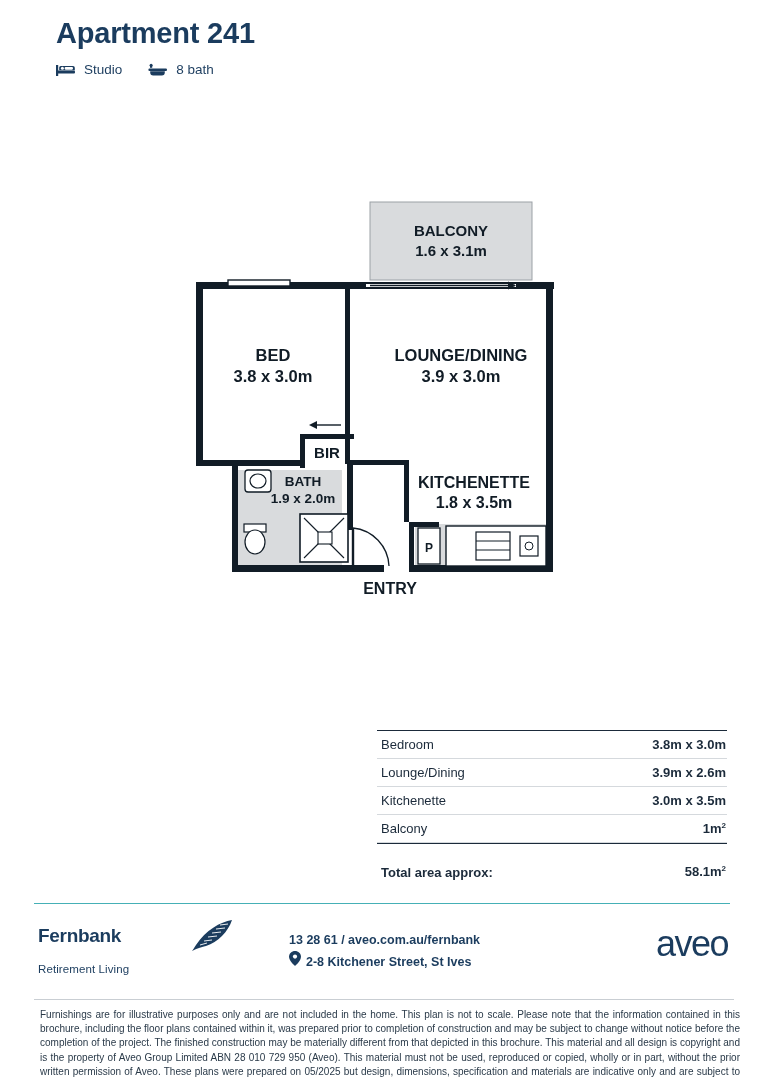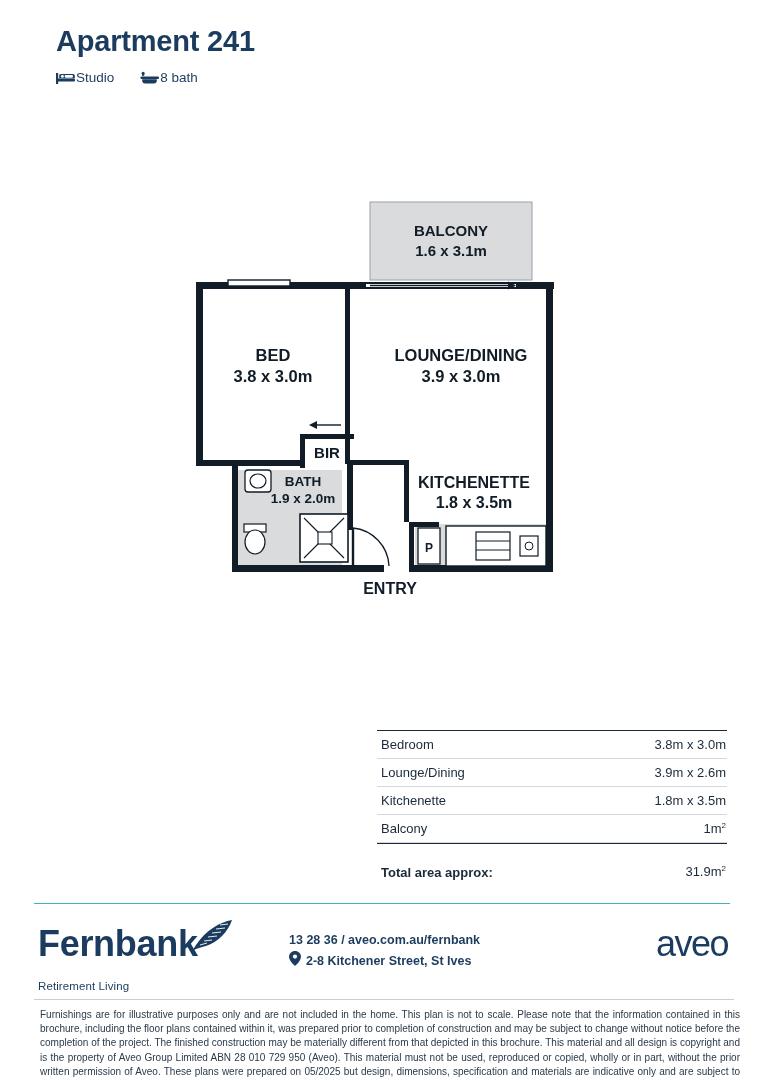--- a/index.html
+++ b/index.html
@@ -8,37 +8,38 @@
     width: 764px;
     height: 1080px;
     background: #ffffff;
     font-family: "Liberation Sans", sans-serif;
     color: #1b2a3a;
     position: relative;
     overflow: hidden;
   }
 
   
-  .header { position: absolute; left: 56px; top: 25px; }
+  .header { position: absolute; left: 56px; top: 17px; }
   .title {
     font-size: 29px;
     font-weight: 700;
     color: #1b3c5e;
     letter-spacing: -0.2px;
     margin: 0;
   }
   .meta-row {
     display: flex;
     align-items: center;
     gap: 26px;
     margin-top: 12px;
   }
   .meta-item {
     display: flex;
     align-items: center;
+    gap: 8px;
     font-size: 13.5px;
     color: #1b3c5e;
     font-weight: 400;
   }
   .meta-item svg { display: block; }
 
   
   .plan { position: absolute; left: 0; top: 170px; width: 764px; height: 470px; }
   .plan svg { display: block; }
 
@@ -59,21 +60,21 @@
     text-align: center;
   }
   .sched-row:first-child { border-top: 1px solid #1b2a3a; }
   .sched-row.total {
     border-bottom: none;
     border-top: 1px solid #1b2a3a;
     font-weight: 700;
     padding-top: 20px;
   }
   .sched-label { color: #1b2a3a; }
-  .sched-value { color: #1b2a3a; font-weight: 400; }
+  .sched-value { color: #1b2a3a; font-weight: 700; }
   .sched-row:not(.total) .sched-label { font-weight: 400; }
   .sup { font-size: 8px; vertical-align: super; }
 
   
   .footer-rule {
     position: absolute;
     left: 34px;
     top: 903px;
     width: 696px;
     height: 1px;
@@ -85,21 +86,21 @@
     top: 916px;
     width: 696px;
     height: 80px;
   }
   .fernbank {
     position: absolute;
     left: 4px;
     top: 10px;
   }
   .fernbank-name {
-    font-size: 36px;
+    font-size: 19px;
     font-weight: 700;
     color: #1b3c5e;
     letter-spacing: -0.3px;
     line-height: 1;
   }
   .fernbank-sub {
     font-size: 11.5px;
     color: #1b3c5e;
     margin-top: 18px;
     letter-spacing: 0.1px;
@@ -108,21 +109,21 @@
 
   .contact {
     position: absolute;
     left: 255px;
     top: 14px;
     font-size: 12.5px;
     color: #1b3c5e;
     font-weight: 700;
     line-height: 1.65;
   }
-  .contact .addr { display: flex; align-items: center; gap: 5px; }
+  .contact .addr { display: flex; align-items: flex-end; gap: 5px; }
 
   .aveo {
     position: absolute;
     right: 2px;
     top: 10px;
     font-size: 36px;
     font-weight: 400;
     color: #1b3c5e;
     letter-spacing: -1.5px;
     line-height: 1;
@@ -297,29 +298,29 @@
   <div class="sched-row">
     <span class="sched-label">Bedroom</span>
     <span class="sched-value">3.8m x 3.0m</span>
   </div>
   <div class="sched-row">
     <span class="sched-label">Lounge/Dining</span>
     <span class="sched-value">3.9m x 2.6m</span>
   </div>
   <div class="sched-row">
     <span class="sched-label">Kitchenette</span>
-    <span class="sched-value">1.8m x 3.5m</span>
+    <span class="sched-value">3.0m x 3.5m</span>
   </div>
   <div class="sched-row">
     <span class="sched-label">Balcony</span>
     <span class="sched-value"><span>1m</span><span class="sup">2</span></span>
   </div>
   <div class="sched-row total">
     <span class="sched-label">Total area approx:</span>
-    <span class="sched-value"><span>31.9m</span><span class="sup">2</span></span>
+    <span class="sched-value"><span>58.1m</span><span class="sup">2</span></span>
   </div>
 </div>
 
 <div class="footer-rule"></div>
 <div class="footer">
   <div class="fernbank">
     <div class="fernbank-name">Fernbank</div>
     <div class="fernbank-sub">Retirement Living</div>
     <span class="fern-leaf">
       <svg width="44" height="34" viewBox="0 0 44 34">
@@ -330,21 +331,21 @@
           <line x1="31" y1="14" x2="22" y2="15"></line>
           <line x1="27" y1="18" x2="18" y2="19"></line>
           <line x1="22" y1="22" x2="14" y2="23"></line>
           <line x1="17" y1="25" x2="10" y2="27"></line>
         </g>
       </svg>
     </span>
   </div>
 
   <div class="contact">
-    <div>13 28 36  /  aveo.com.au/fernbank</div>
+    <div>13 28 61  /  aveo.com.au/fernbank</div>
     <div class="addr">
       <span>
         <svg width="12" height="15" viewBox="0 0 12 15">
           <path d="M6 0 C2.7 0 0 2.6 0 5.8 C0 10 6 15 6 15 C6 15 12 10 12 5.8 C12 2.6 9.3 0 6 0 Z" fill="#1b3c5e"></path>
           <circle cx="6" cy="5.6" r="2.1" fill="#ffffff"></circle>
         </svg>
       </span>
       <span>2-8 Kitchener Street, St Ives</span>
     </div>
   </div>

